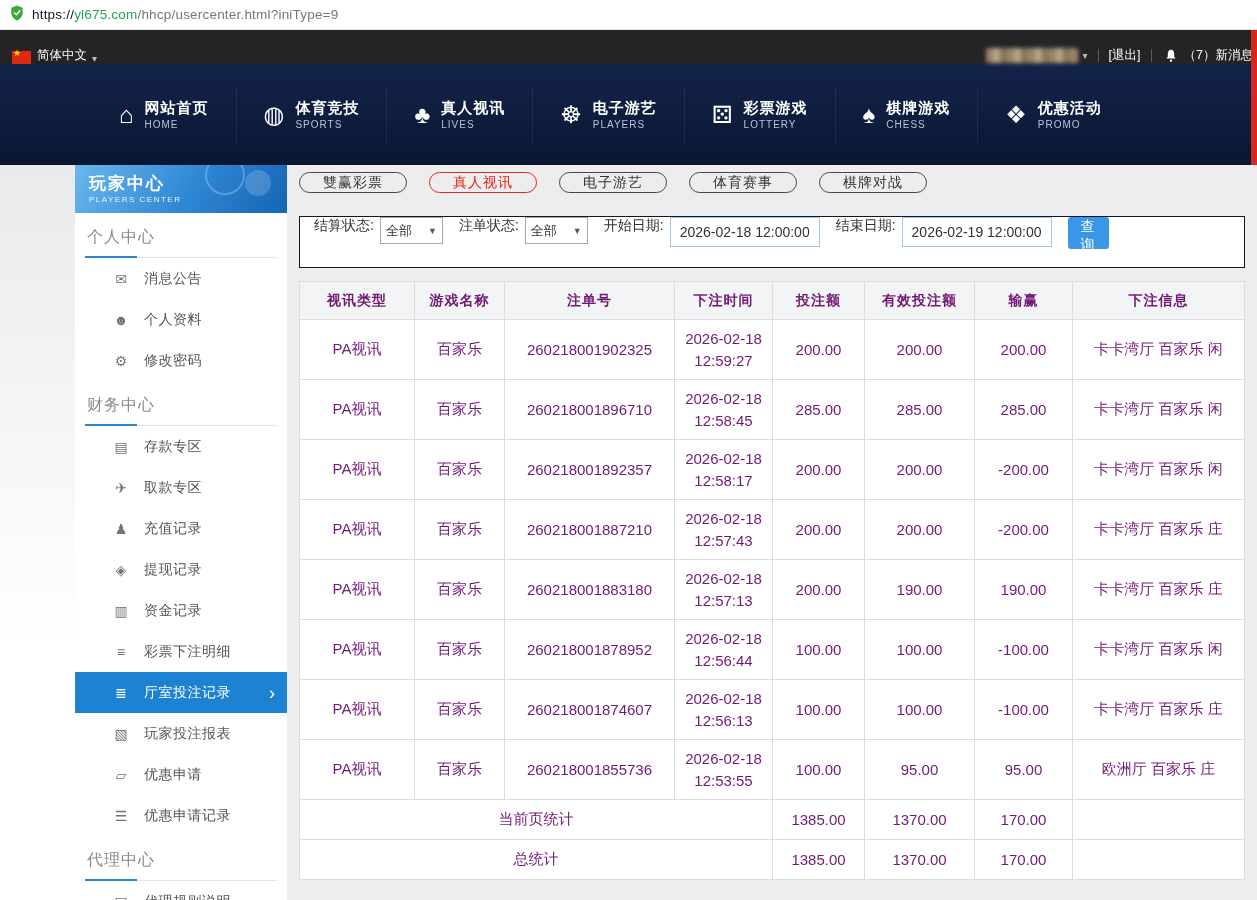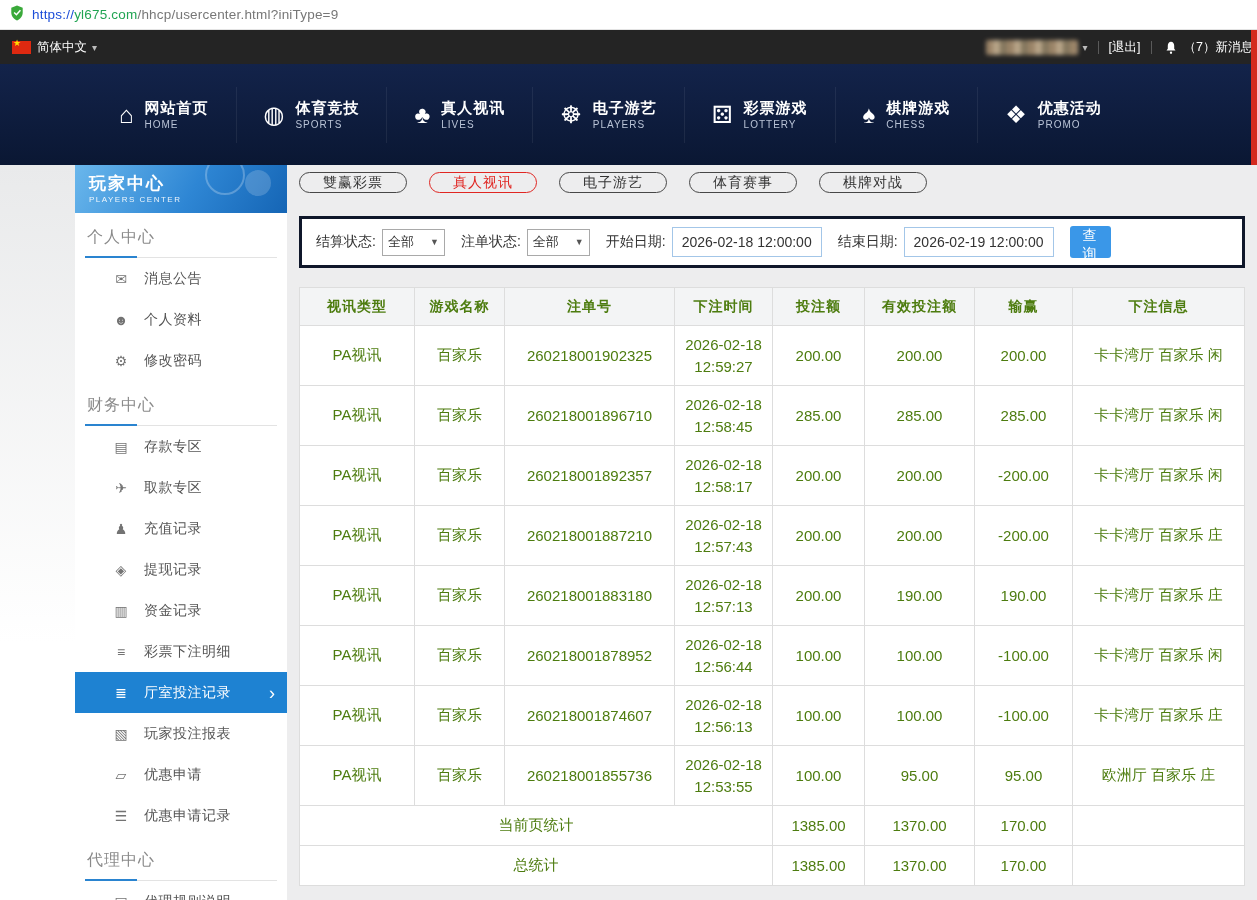--- a/index.html
+++ b/index.html
@@ -9,27 +9,27 @@
     width:1257px; height:900px; overflow:hidden; background:#fff;
   }
   .screen { position:relative; width:1257px; height:900px; overflow:hidden; }
 
   
   .browser-bar {
     height:30px; background:#fff; border-bottom:1px solid #e3e3e3;
     display:flex; align-items:center; padding:0 10px; gap:8px; white-space:nowrap;
   }
   .url { font-size:13.5px; letter-spacing:.2px; }
-  .url .scheme { color:#1d4ed8; }
+  .url .scheme { color:#0f172a; }
   .url .host { color:#21a453; }
   .url .path { color:#777; }
 
   
   .topbar {
-    height:34px; background:#242424; color:#fff; display:flex; align-items:center;
+    height:34px; background:#242424; color:#fff; display:flex; align-items:flex-end;
     padding:0 4px 0 12px; font-size:12.5px; white-space:nowrap;
   }
   .topbar > * , .topbar .right > * { flex-shrink:0; }
   .flag { width:19px; height:13px; background:#de2910; display:inline-block; position:relative; margin-right:6px; }
   .flag::after { content:'★'; position:absolute; left:1px; top:-3px; color:#ffde00; font-size:9px; }
   .caret { color:#bbb; font-size:10px; margin-left:5px; }
   .topbar .right { margin-left:auto; display:flex; align-items:center; }
   .user-blur {
     display:inline-block; width:92px; height:15px; border-radius:2px;
     background:repeating-linear-gradient(90deg,#9b8468 0 7px,#b7a488 7px 14px,#84775e 14px 21px);
@@ -89,44 +89,44 @@
   .tabs { display:flex; gap:22px; }
   .tab {
     border:1px solid #474747; background:transparent; border-radius:17px;
     height:21px; padding:0 23px; font-size:14px; color:#333; font-family:inherit;
     letter-spacing:1px; cursor:pointer;
   }
   .tab.active { border-color:#e02622; color:#e02622; }
 
   
   .filterbar {
-    margin-top:23px; background:#fff; border:3px solid #0f172a; height:52px;
-    display:flex; align-items:center; padding:0 14px; font-size:14px; color:#333;
+    margin-top:23px; background:#fff; border:1px solid #0f172a; height:52px;
+    display:flex; align-items:flex-start; padding:0 14px; font-size:14px; color:#333;
   }
   .flt-label { margin:0 6px 0 16px; }
   .flt-label.first { margin-left:0; }
   .select {
     width:63px; height:27px; border:1px solid #a9a9a9; background:#fff;
     display:flex; align-items:center; justify-content:space-between;
     padding:0 5px; font-size:13px; cursor:pointer;
   }
   .select .sel-caret { font-size:9px; color:#555; }
   .date-input {
     width:150px; height:30px; border:1px solid #a3c6e8; text-align:center;
     font-size:14px; color:#333; font-family:inherit; background:#fff;
   }
   .btn-query {
     margin-left:16px; width:41px; height:32px; background:#3a97e8; color:#fff;
     border:none; border-radius:3px; font-size:14px; font-family:inherit; cursor:pointer; letter-spacing:1px;
   }
 
   
   .bet-table {
-    margin-top:19px; width:100%; border-collapse:collapse; background:#fff;
-    table-layout:fixed; font-size:15px; color:#4d7c0f; text-align:center;
+    margin-top:13px; width:100%; border-collapse:collapse; background:#fff;
+    table-layout:fixed; font-size:15px; color:#701a75; text-align:center;
   }
   .bet-table th, .bet-table td { border:1px solid #ddd; padding:2px 4px; }
   .bet-table th { background:#f3f4f5; height:38px; font-size:14px; font-weight:700; letter-spacing:1px; }
   .data-row td { height:60px; }
   .tdate div { line-height:1.45; }
   .summary-row td { height:40px; }
 
   .edge-tab { position:absolute; top:30px; right:0; width:6px; height:135px; background:#d42a1e; }
 </style>
 </head>

